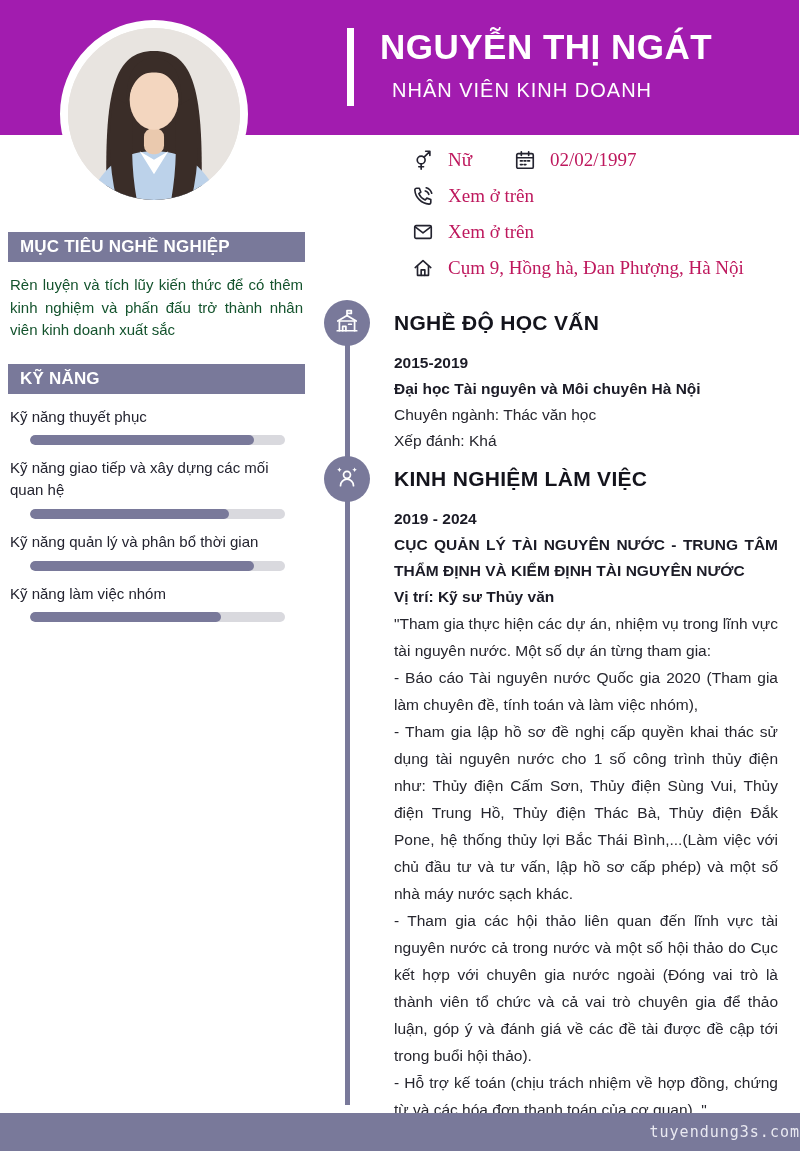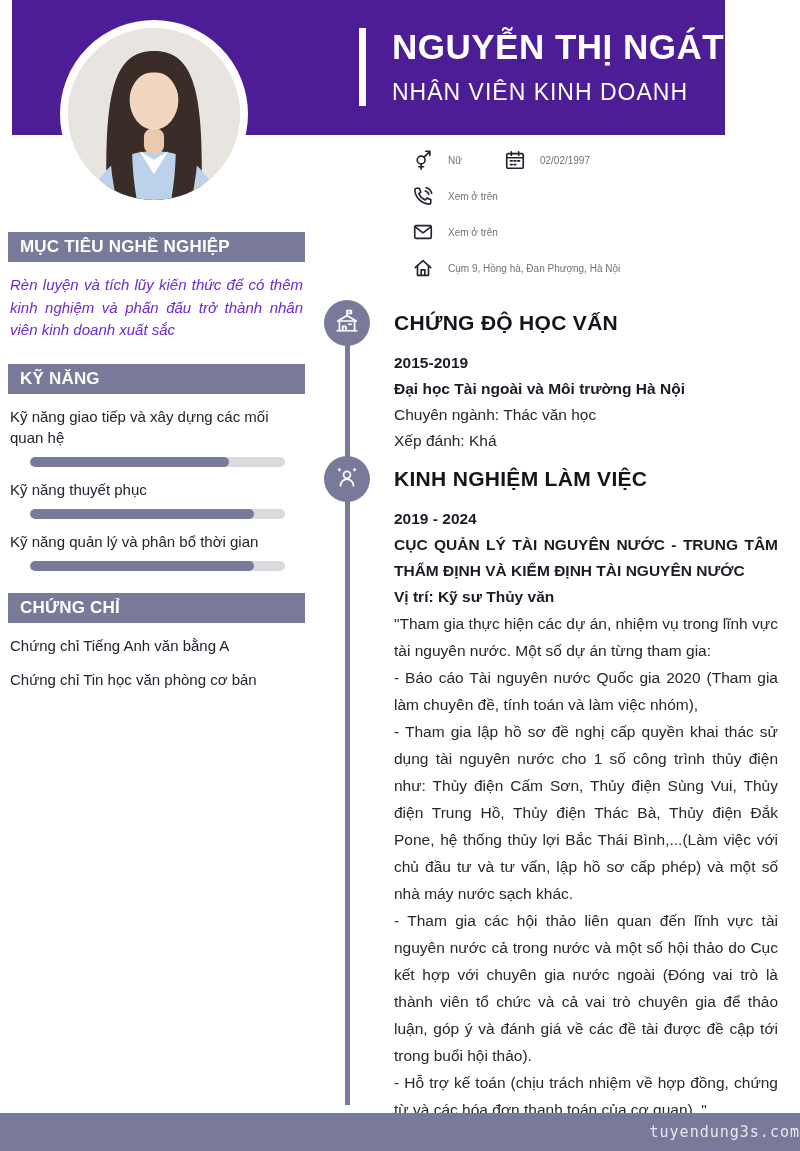--- a/index.html
+++ b/index.html
@@ -1,43 +1,43 @@
 <!DOCTYPE html>
 <html><head>
 <meta charset="utf-8">
 <style>
   html,body{margin:0;padding:0;background:#fff;}
   .page{position:relative;width:800px;height:1151px;background:#fff;overflow:hidden;
         font-family:"Liberation Sans","DejaVu Sans",sans-serif;color:#26262e;}
 
   
-  .top-band{position:absolute;left:12px;top:0;width:713px;height:135px;background:#4c1d95;}
+  .top-band{position:absolute;left:0;top:0;width:799px;height:135px;background:#a21caf;}
   .name-block{position:absolute;left:347px;top:28px;display:flex;align-items:flex-start;}
   .name-accent{width:7px;height:78px;background:#ffffff;margin-right:26px;}
   .name-block h1{margin:0;font-size:35px;line-height:1.1;color:#fff;font-weight:bold;letter-spacing:.5px;}
-  .job-title{margin-top:12px;font-size:23px;color:#fff;letter-spacing:1px;}
+  .job-title{margin-top:12px;font-size:20px;color:#fff;letter-spacing:1px;margin-left:12px;}
 
   
   .photo-wrap{position:absolute;left:60px;top:20px;width:172px;height:172px;border:8px solid #fff;
               border-radius:50%;overflow:hidden;background:#e8e4e0;}
   .photo-wrap svg{display:block;width:100%;height:100%;}
 
   
   .contact{position:absolute;left:412px;top:142px;width:376px;}
-  .contact-row{display:flex;align-items:center;height:36px;font-size:10px;color:#737373;}
+  .contact-row{display:flex;align-items:center;height:36px;font-size:19px;color:#be185d;font-family:Liberation Serif, serif;}
   .contact-item{display:flex;align-items:center;}
   .contact-item + .contact-item{margin-left:42px;}
   .cicon{display:inline-flex;width:22px;height:22px;margin-right:14px;color:#23232f;}
   .cicon svg{width:22px;height:22px;}
 
   
   .sidebar{position:absolute;left:8px;top:232px;width:297px;}
   .side-bar{height:30px;display:flex;align-items:center;padding:13px 12px;box-sizing:border-box;
             background:#79799a;color:#fff;font-weight:bold;font-size:17px;letter-spacing:.2px;}
-  .objective-text{margin:12px 2px 0;font-size:15px;line-height:1.5;text-align:justify;color:#6d28d9;font-style:italic;}
+  .objective-text{margin:12px 2px 0;font-size:15px;line-height:1.5;text-align:justify;color:#14532d;}
   .skills-wrap{margin-top:22px;}
   .skill-label{margin:12px 2px 0;font-size:15px;line-height:1.45;color:#23232f;}
   .bar-track{height:10px;border-radius:5px;background:#d9d9de;margin:8px 20px 6px 22px;overflow:hidden;}
   .bar-fill{height:100%;border-radius:5px;background:#79799a;}
   .cert-wrap{margin-top:22px;}
   .cert-line{margin:12px 2px 0;font-size:15px;line-height:1.5;color:#23232f;}
 
   
   .timeline-line{position:absolute;left:345px;top:303px;width:5px;height:802px;background:#79799a;}
   .tl-node{position:absolute;left:324px;width:46px;height:46px;border-radius:50%;background:#79799a;
@@ -150,44 +150,45 @@
   </section>
 
   <aside class="sidebar">
     <div class="side-bar">MỤC TIÊU NGHỀ NGHIỆP</div>
     <p class="objective-text">Rèn luyện và tích lũy kiến thức để có thêm kinh nghiệm và phấn đấu trở thành nhân viên kinh doanh xuất sắc</p>
 
     <div class="skills-wrap">
       <div class="side-bar">KỸ NĂNG</div>
 
       <div>
+        <div class="skill-label">Kỹ năng thuyết phục</div>
+        <div class="bar-track">
+          <div class="bar-fill" style="width: 88%;"></div>
+        </div>
+      </div>
+      <div>
         <div class="skill-label">Kỹ năng giao tiếp và xây dựng các mối quan hệ</div>
         <div class="bar-track">
           <div class="bar-fill" style="width: 78%;"></div>
         </div>
       </div>
       <div>
-        <div class="skill-label">Kỹ năng thuyết phục</div>
+        <div class="skill-label">Kỹ năng quản lý và phân bổ thời gian</div>
         <div class="bar-track">
           <div class="bar-fill" style="width: 88%;"></div>
         </div>
       </div>
       <div>
-        <div class="skill-label">Kỹ năng quản lý và phân bổ thời gian</div>
-        <div class="bar-track">
-          <div class="bar-fill" style="width: 88%;"></div>
-        </div>
-      </div>
-    </div>
-
-    <div class="cert-wrap">
-      <div class="side-bar">CHỨNG CHỈ</div>
-      <div class="cert-line">Chứng chỉ Tiếng Anh văn bằng A</div>
-      <div class="cert-line">Chứng chỉ Tin học văn phòng cơ bản</div>
-    </div>
+        <div class="skill-label">Kỹ năng làm việc nhóm</div>
+        <div class="bar-track">
+          <div class="bar-fill" style="width: 75%;"></div>
+        </div>
+      </div>
+    </div>
+
   </aside>
 
   <div class="timeline-line"></div>
   <div class="tl-node node-edu">
     <span>
       <svg viewBox="0 0 24 24" fill="none" stroke="currentColor" stroke-width="1.6" stroke-linecap="round" stroke-linejoin="round">
         <path d="M3 21 h18"></path>
         <path d="M5 21 v-9 h14 v9"></path>
         <path d="M3.5 12 L12 7 L20.5 12"></path>
         <path d="M12 7 V2.5 h4 v2.5 h-4"></path>
@@ -201,23 +202,23 @@
         <circle cx="12" cy="10" r="3.2"></circle>
         <path d="M6 20 a6 6 0 0 1 12 0"></path>
         <path d="M5 3.2 l.7 1.4 1.4.7 -1.4.7 -.7 1.4 -.7-1.4 -1.4-.7 1.4-.7 z" fill="currentColor" stroke="none"></path>
         <path d="M19 3.2 l.7 1.4 1.4.7 -1.4.7 -.7 1.4 -.7-1.4 -1.4-.7 1.4-.7 z" fill="currentColor" stroke="none"></path>
       </svg>
     </span>
   </div>
 
   <main class="main">
     <section class="edu">
-      <h2>CHỨNG ĐỘ HỌC VẤN</h2>
+      <h2>NGHỀ ĐỘ HỌC VẤN</h2>
       <div class="line bold">2015-2019</div>
-      <div class="line bold">Đại học Tài ngoài và Môi trường Hà Nội</div>
+      <div class="line bold">Đại học Tài nguyên và Môi chuyên Hà Nội</div>
       <div class="line">Chuyên ngành: Thác văn học</div>
       <div class="line">Xếp đánh: Khá</div>
     </section>
 
     <section class="exp">
       <h2>KINH NGHIỆM LÀM VIỆC</h2>
       <div class="line bold">2019 - 2024</div>
       <div class="company">CỤC QUẢN LÝ TÀI NGUYÊN NƯỚC - TRUNG TÂM THẨM ĐỊNH VÀ KIỂM ĐỊNH TÀI NGUYÊN NƯỚC</div>
       <div class="line bold">Vị trí: Kỹ sư Thủy văn</div>
       <div class="desc">"Tham gia thực hiện các dự án, nhiệm vụ trong lĩnh vực tài nguyên nước. Một số dự án từng tham gia:

